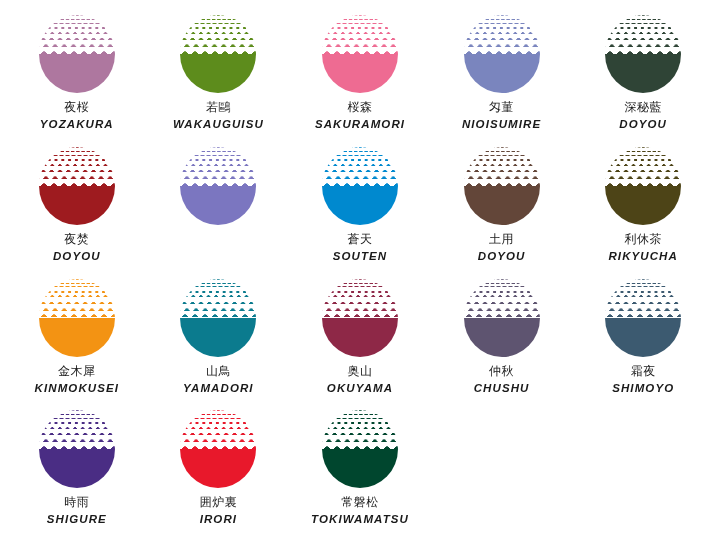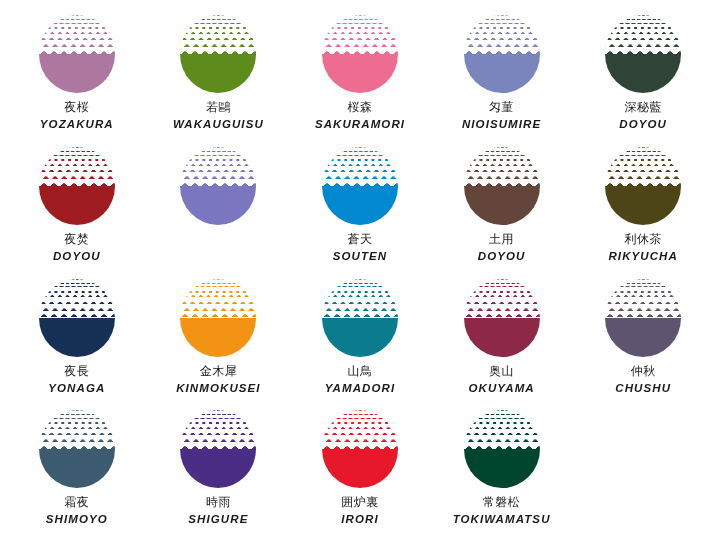--- a/index.html
+++ b/index.html
@@ -210,30 +210,20 @@
       <div class="swatch-circle" style="--c: #4d4417;">
         <div class="pattern-half"></div>
         <div class="solid-half"></div>
       </div>
       <div class="label-block">
         <span class="kanji">利休茶</span>
         <span class="romaji">RIKYUCHA</span>
       </div>
     </div>
     <div class="swatch-cell">
-      <div class="swatch-circle" style="--c: #163055;">
-        <div class="pattern-half"></div>
-        <div class="solid-half"></div>
-      </div>
-      <div class="label-block">
-        <span class="kanji">夜長</span>
-        <span class="romaji">YONAGA</span>
-      </div>
-    </div>
-    <div class="swatch-cell">
       <div class="swatch-circle" style="--c: #f39313;">
         <div class="pattern-half"></div>
         <div class="solid-half"></div>
       </div>
       <div class="label-block">
         <span class="kanji">金木犀</span>
         <span class="romaji">KINMOKUSEI</span>
       </div>
     </div>
     <div class="swatch-cell">

